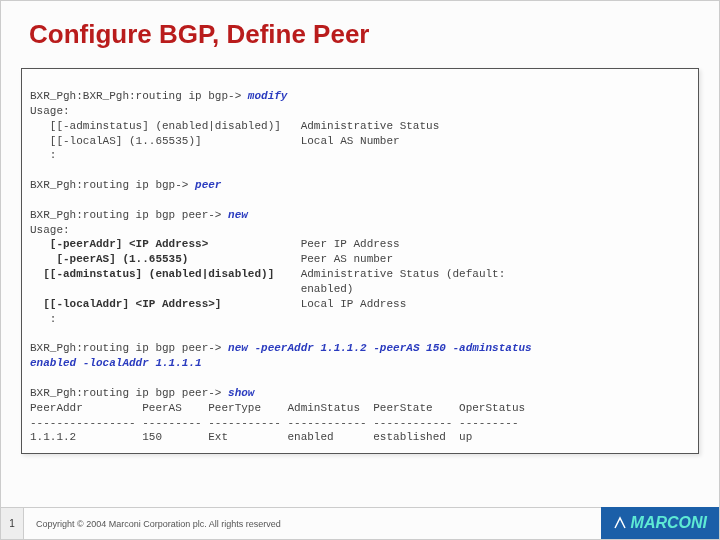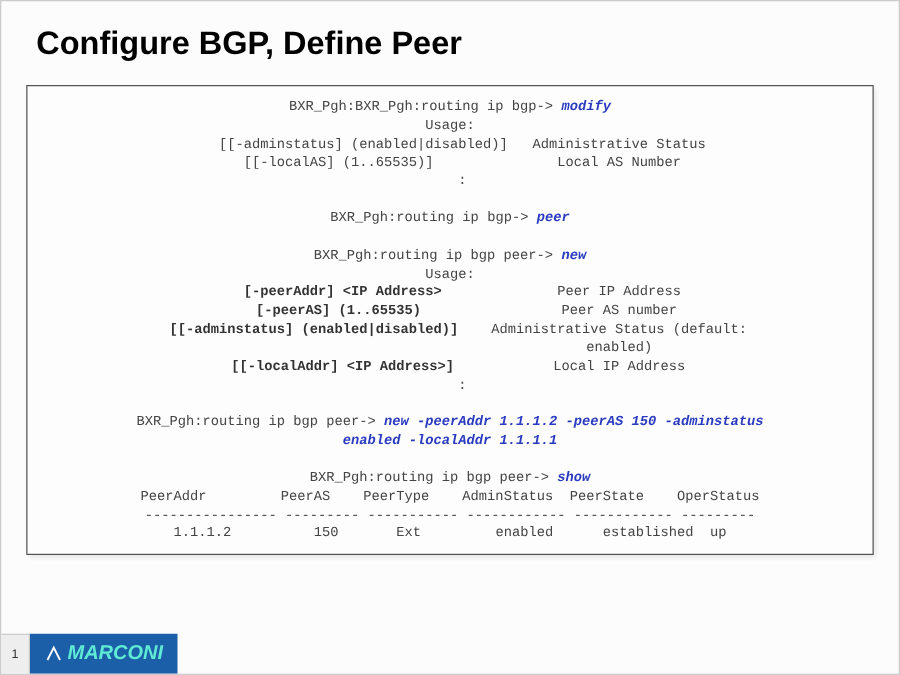--- a/index.html
+++ b/index.html
@@ -7,37 +7,36 @@
     padding: 0;
     width: 720px;
     height: 540px;
     background: #fcfcfc;
     font-family: Arial, sans-serif;
     position: relative;
     box-sizing: border-box;
     border: 1px solid #ccc;
   }
   .title {
-    color: #000000;
+    color: #b91c1c;
     font-size: 26px;
     font-weight: bold;
     padding: 18px 0 0 28px;
   }
   .code-block {
     margin: 18px 20px 0 20px;
     border: 1px solid #555;
     background: #fdfdfd;
-    padding: 10px 8px 8px 8px;
+    padding: 20px 8px 8px 8px;
     font-family: "Courier New", monospace;
     font-size: 11px;
     line-height: 1.35;
     color: #444;
     white-space: pre;
     box-shadow: 2px 2px 4px rgba(0,0,0,0.1);
-    text-align: center;
   }
   .kw-blue { color: #2a3bbf; font-style: italic; font-weight: bold; }
   .kw-bold { font-weight: bold; color: #333; }
   .footer {
     position: absolute;
     bottom: 0;
     left: 0;
     right: 0;
     height: 32px;
     display: flex;
@@ -124,19 +123,20 @@
 <span>BXR_Pgh:routing ip bgp peer-&gt; </span><span class="kw-blue">new -peerAddr 1.1.1.2 -peerAS 150 -adminstatus</span>
 <span class="kw-blue">enabled -localAddr 1.1.1.1</span>
 <span></span>
 <span>BXR_Pgh:routing ip bgp peer-&gt; </span><span class="kw-blue">show</span>
 <span>PeerAddr         PeerAS    PeerType    AdminStatus  PeerState    OperStatus</span>
 <span>---------------- --------- ----------- ------------ ------------ ---------</span>
 <span>1.1.1.2          150       Ext         enabled      established  up</span></div>
 
 <div class="footer">
   <div class="page-num">1</div>
+  <div class="copyright">Copyright © 2004 Marconi Corporation plc. All rights reserved</div>
   <div class="logo-marconi">
     <svg width="14" height="14" viewBox="0 0 14 14" style="margin-right:4px">
       <path d="M2 12 L7 2 L12 12" stroke="#fff" stroke-width="1.5" fill="none"></path>
     </svg>
     <span>MARCONI</span>
   </div>
 </div>
 
 </body></html>

